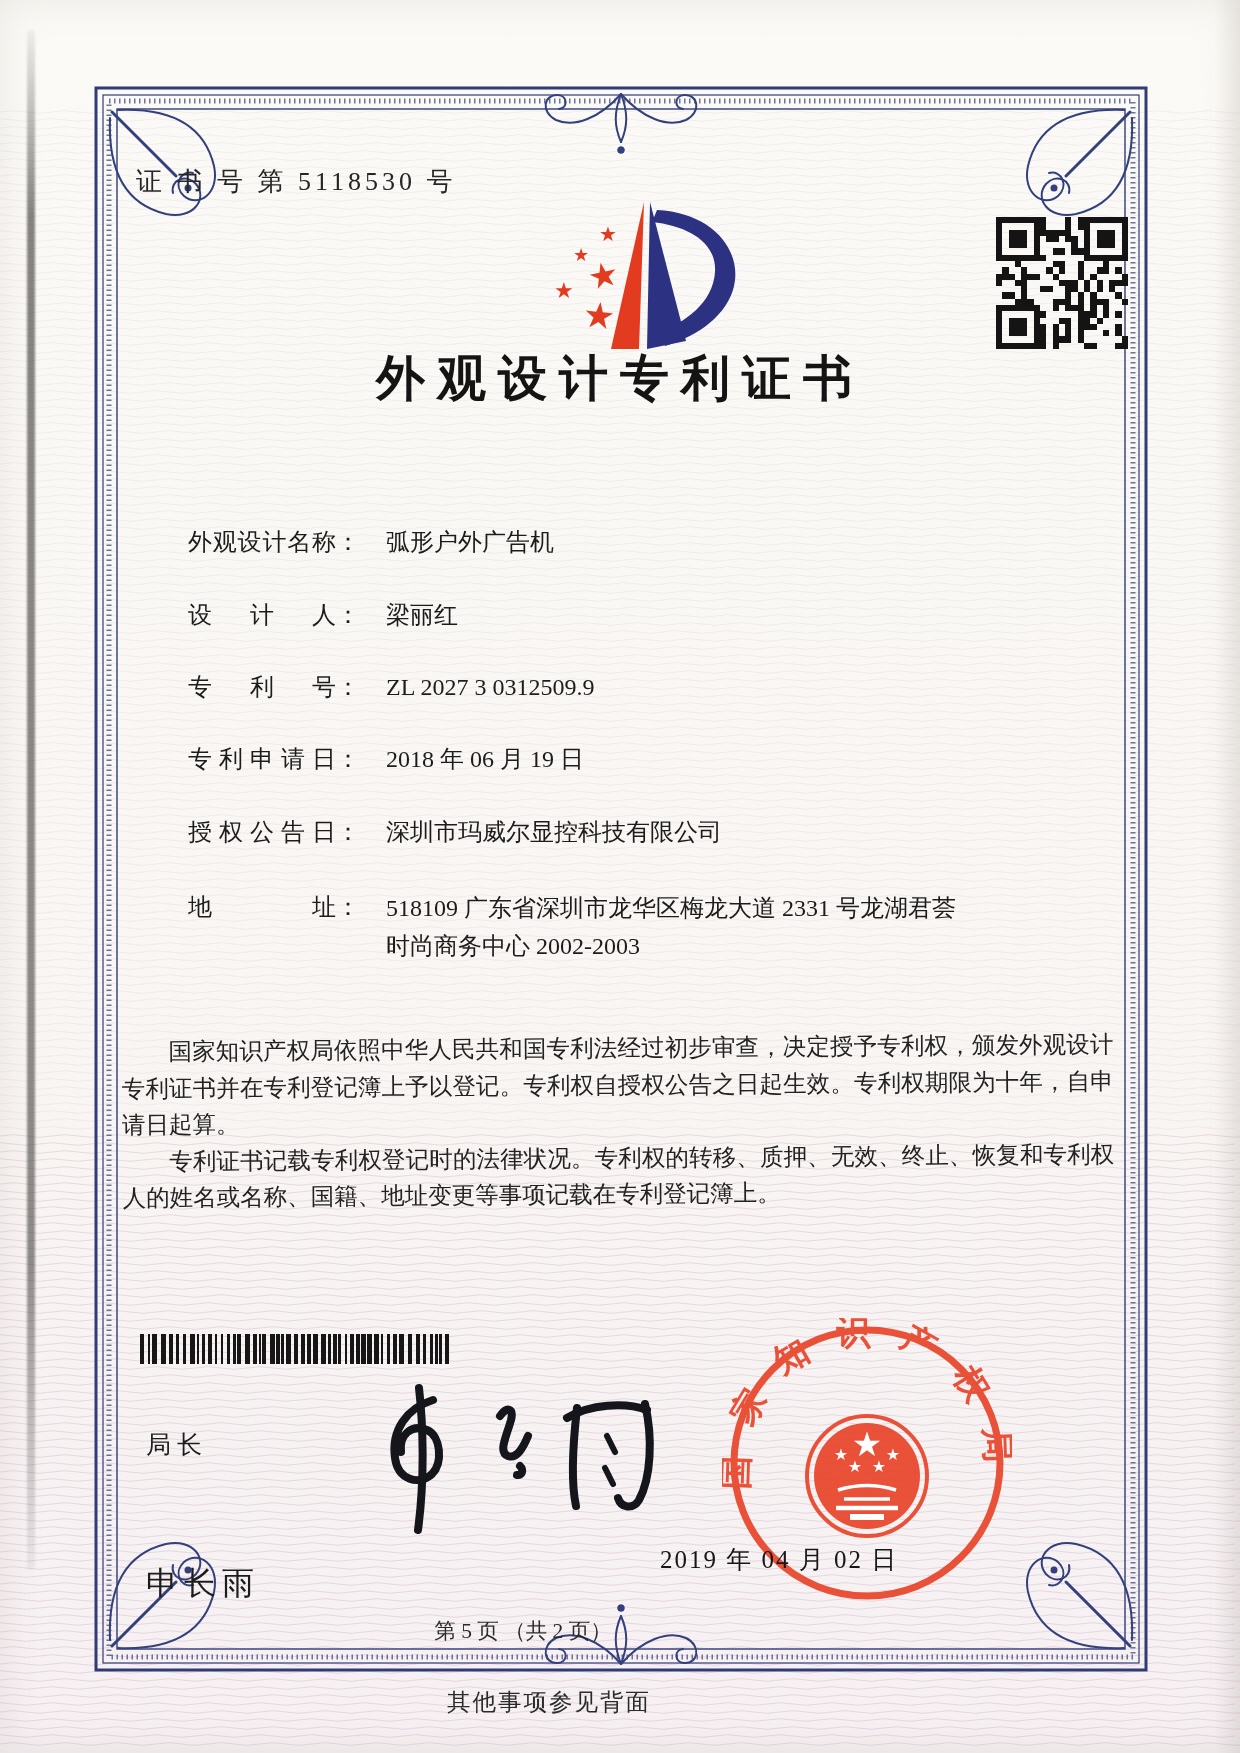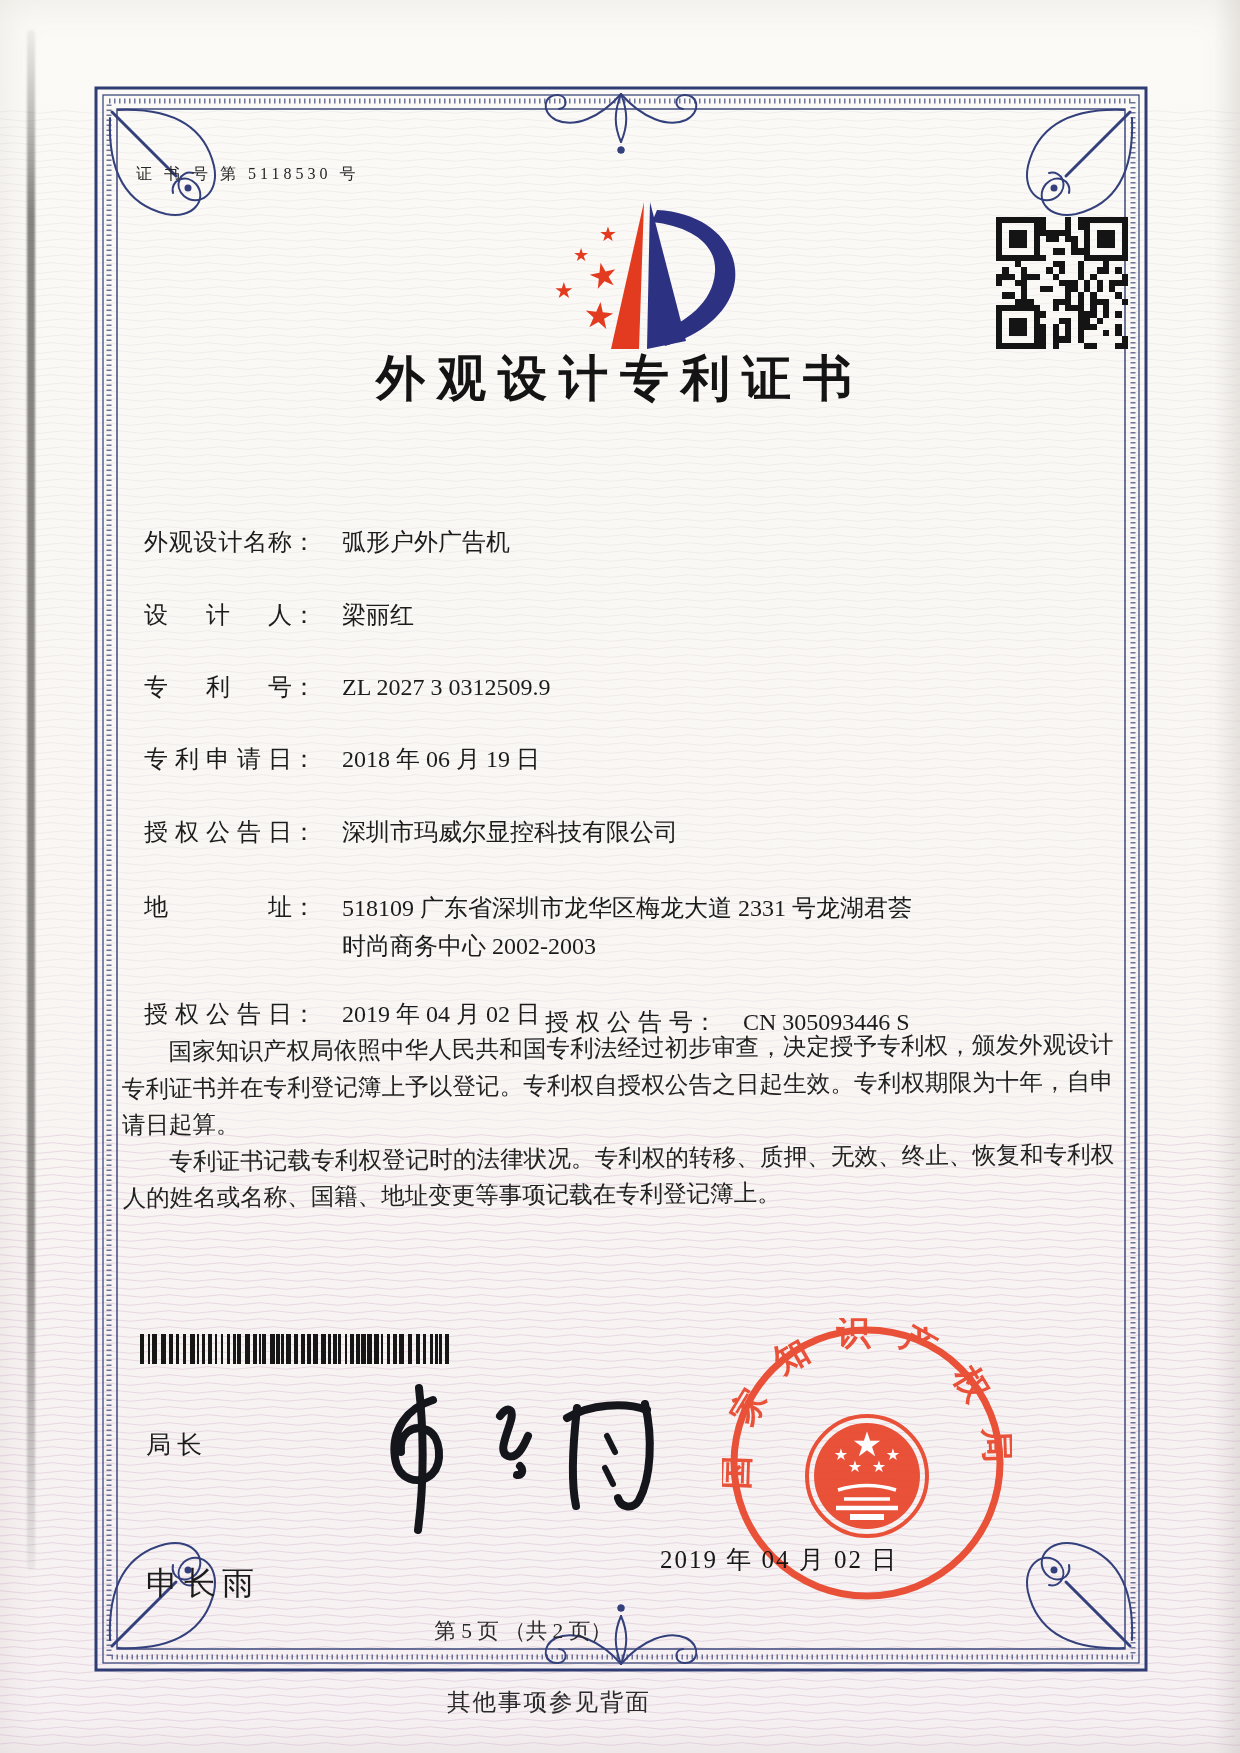--- a/index.html
+++ b/index.html
@@ -10,32 +10,32 @@
   
   #spine{position:absolute;left:27px;top:30px;width:8px;height:1540px;
          background:linear-gradient(180deg,rgba(40,40,42,.05),rgba(55,53,50,.6) 12%,rgba(55,53,50,.55) 80%,rgba(55,53,50,.05));
          filter:blur(1.2px);border-radius:4px;}
   #rightedge{position:absolute;right:0;top:0;width:26px;height:100%;
          background:linear-gradient(90deg,rgba(0,0,0,0),rgba(120,110,105,.10));}
   svg.layer{position:absolute;left:0;top:0;width:1240px;height:1753px;}
   #waves{z-index:0;}
   #frame{z-index:1;}
   .abs{position:absolute;z-index:2;color:#1c1c1c;}
-  #certno{left:136px;top:164px;font-size:16px;letter-spacing:4px;color:#262626;}
+  #certno{left:136px;top:164px;font-size:26px;letter-spacing:4px;color:#262626;}
   #logo{left:478px;top:166px;width:300px;height:190px;}
   #logo svg{position:absolute;left:0;top:0;}
   .star{position:absolute;color:#e23b1f;font-family:"DejaVu Sans",sans-serif;line-height:1;}
   .qr{left:996px;top:217px;width:132px;height:132px;display:grid;
       grid-template-columns:repeat(21,1fr);grid-template-rows:repeat(21,1fr);}
   .qr b{background:#141414;display:block;}
   .qr i{display:block;}
   #title{left:0;top:346px;width:1240px;text-align:center;font-size:49px;font-weight:700;
          letter-spacing:12px;color:#141414;}
   .frow{left:144px;font-size:24px;line-height:37px;white-space:nowrap;}
-  .flabel{display:inline-block;width:148px;text-align:justify;text-align-last:justify;vertical-align:top;}
+  .flabel{display:inline-block;width:148px;text-align:justify;text-align-last:justify;vertical-align:top;margin-left:44px;}
   .fcolon{display:inline-block;vertical-align:top;}
   .fvalue{display:inline-block;margin-left:20px;vertical-align:top;}
   .fvalue.wrap{width:590px;white-space:normal;line-height:38px;}
   #grantno{position:absolute;left:401px;top:8px;white-space:nowrap;}
   #paras{left:122px;top:1030px;width:992px;font-size:23.5px;line-height:36.6px;
          text-align:justify;transform:rotate(-0.45deg);color:#222;}
   #paras p{margin:0;text-indent:2em;}
   .barcode{left:140px;top:1334px;width:318px;height:30px;display:flex;align-items:stretch;}
   .barcode b{background:#161616;height:100%;flex:0 0 auto;}
   #sig-title{left:146px;top:1428px;font-size:25px;letter-spacing:6px;}
@@ -766,30 +766,20 @@
     <span class="fvalue">2018 年 06 月 19 日</span>
   </div>
   <div class="frow abs" style="top:814px">
     <span class="flabel">授权公告日</span><span class="fcolon">：</span>
     <span class="fvalue">深圳市玛威尔显控科技有限公司</span>
   </div>
   <div class="frow abs" style="top:889px">
     <span class="flabel">地址</span><span class="fcolon">：</span>
     <span class="fvalue wrap">518109 广东省深圳市龙华区梅龙大道 2331 号龙湖君荟时尚商务中心 2002-2003</span>
   </div>
-  <div class="frow abs" style="top:996px">
-    <span>
-      <span class="flabel">授权公告日</span><span class="fcolon">：</span>
-      <span class="fvalue">2019 年 04 月 02 日</span>
-    </span>
-    <span id="grantno">
-      <span class="flabel">授权公告号</span><span class="fcolon">：</span>
-      <span class="fvalue">CN 305093446 S</span>
-    </span>
-  </div>
 
   <div id="paras" class="abs">
     <p>国家知识产权局依照中华人民共和国专利法经过初步审查，决定授予专利权，颁发外观设计专利证书并在专利登记簿上予以登记。专利权自授权公告之日起生效。专利权期限为十年，自申请日起算。</p>
     <p>专利证书记载专利权登记时的法律状况。专利权的转移、质押、无效、终止、恢复和专利权人的姓名或名称、国籍、地址变更等事项记载在专利登记簿上。</p>
   </div>
 
   <div class="barcode abs">
       <b style="width: 4px; margin-right: 4px;"></b>
       <b style="width: 2px; margin-right: 2px;"></b>
       <b style="width: 5px; margin-right: 4px;"></b>

